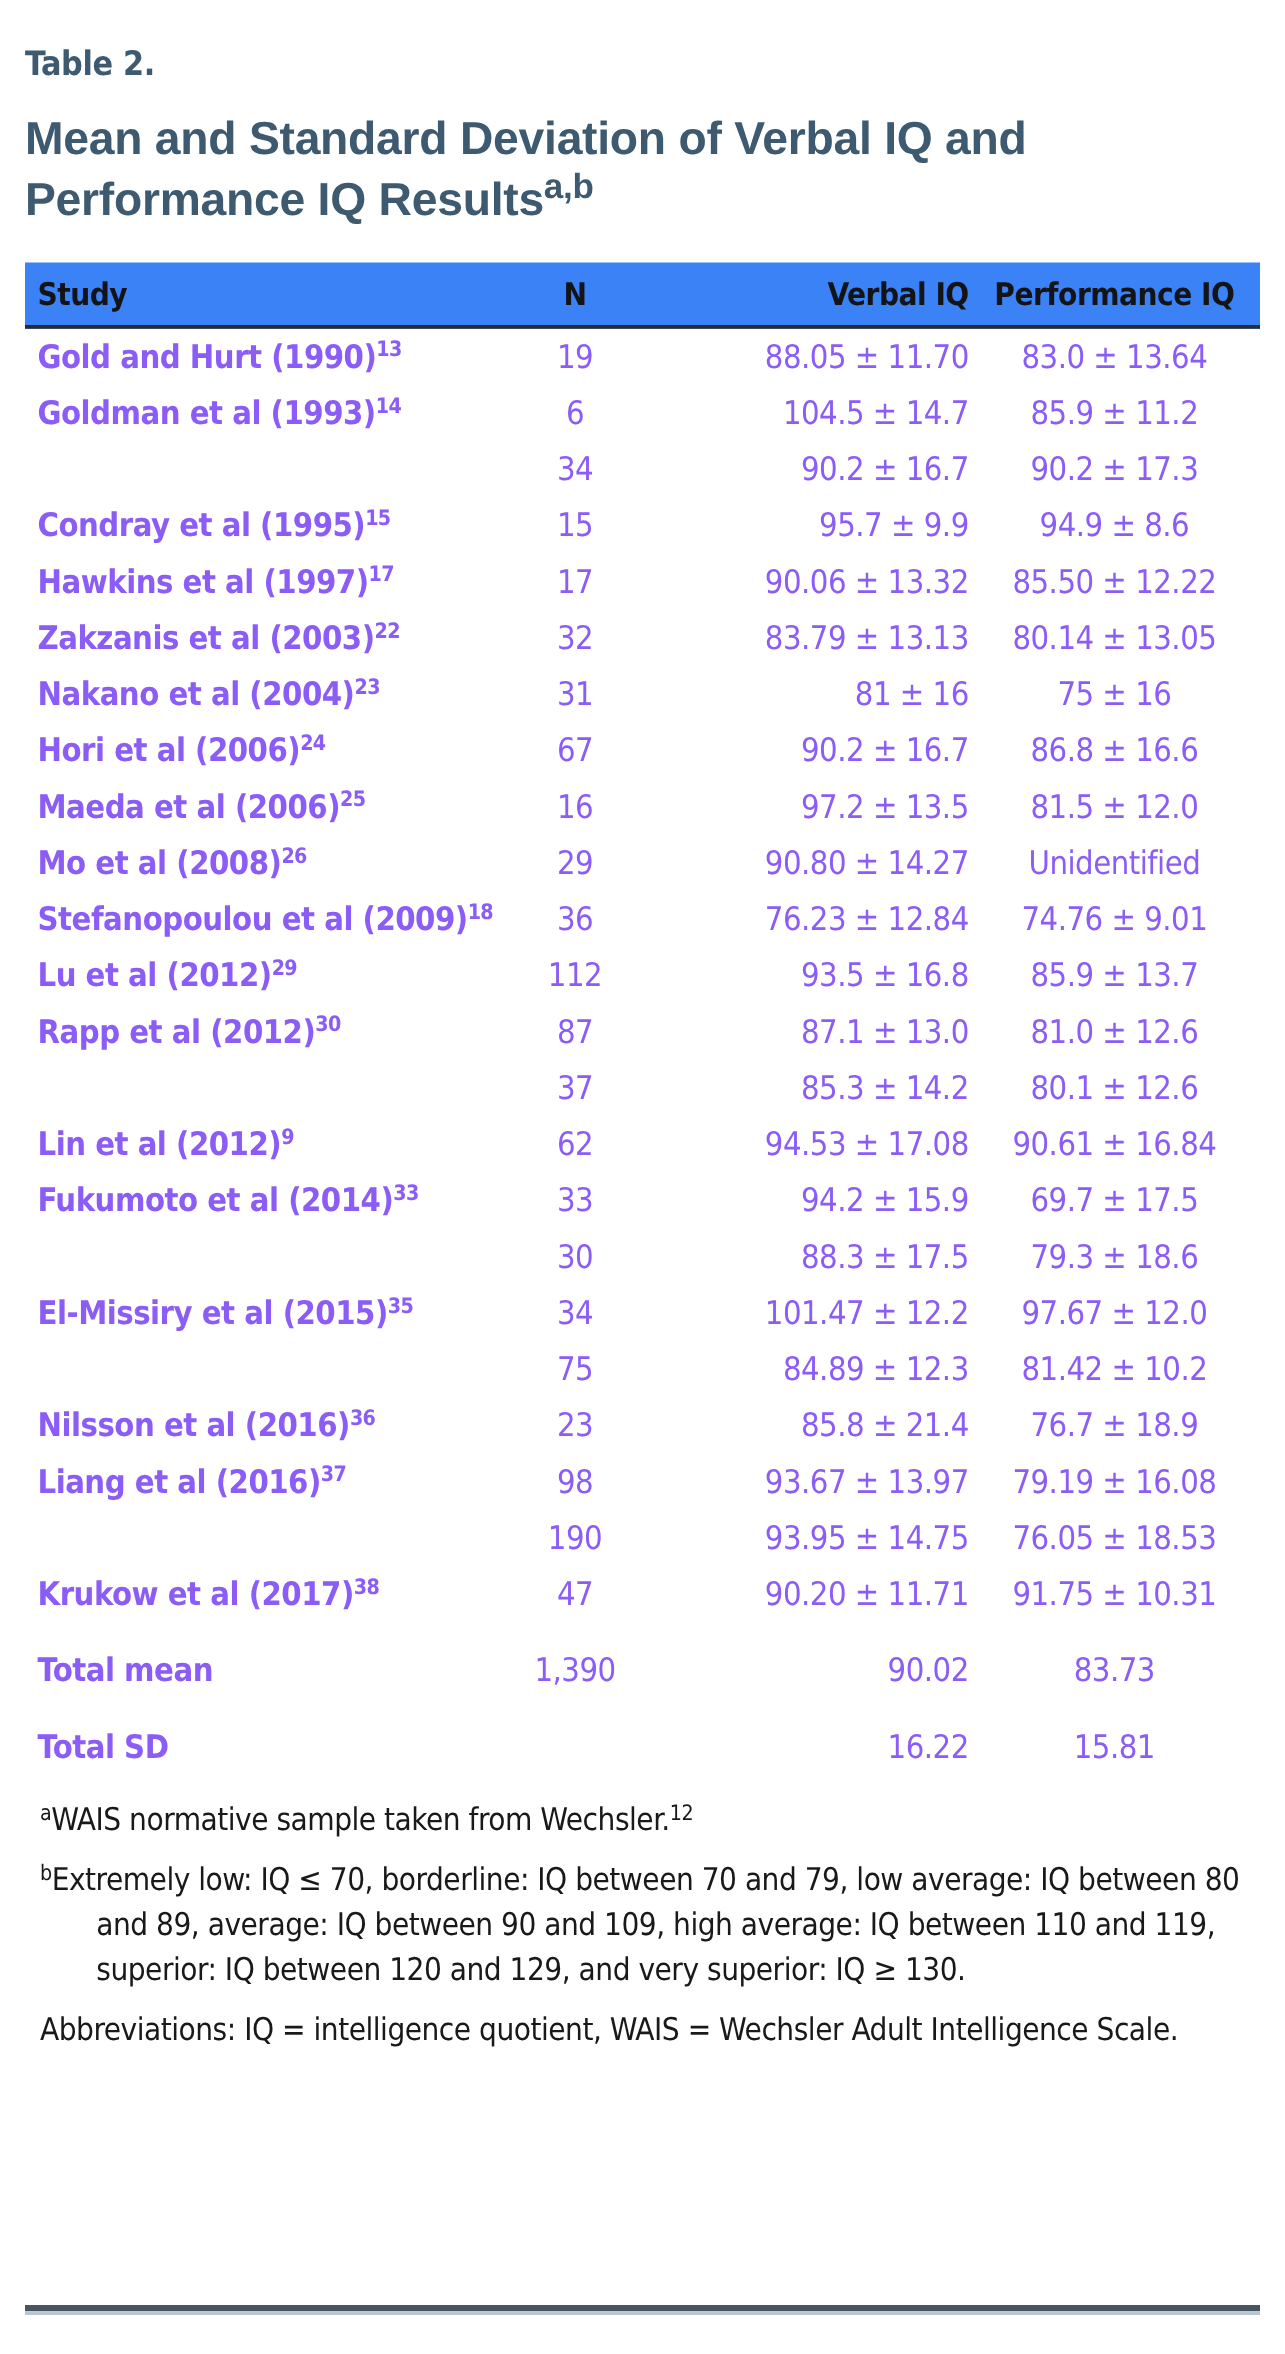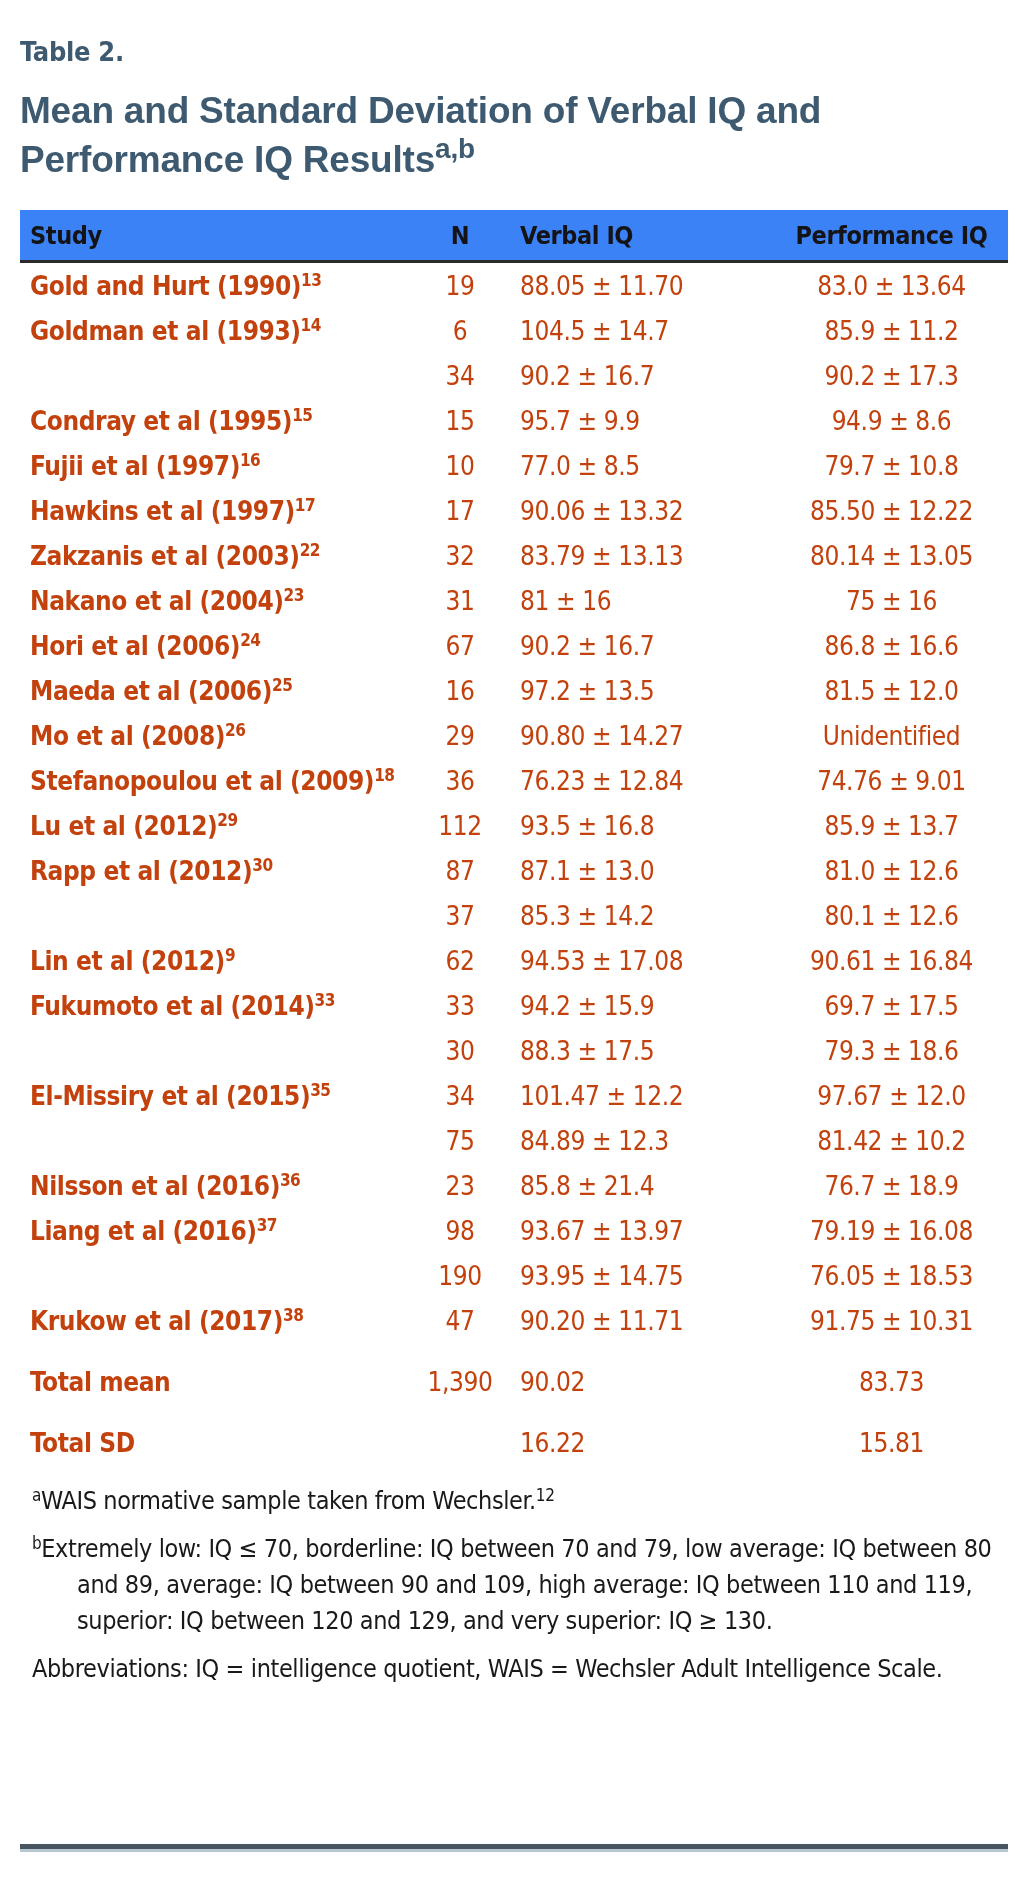--- a/index.html
+++ b/index.html
@@ -58,33 +58,33 @@
     border-bottom: 3px solid #2a2a2c;
     font-weight: 700;
     font-size: 25px;
     color: #141416;
   }
   .row {
     display: flex;
     align-items: center;
     height: 45px;
     font-size: 26px;
-    color: #c2410c;
+    color: #8b5cf6;
   }
   .row.gap { margin-top: 0; }
   .row.total { margin-top: 16px; }
   .c { box-sizing: border-box; }
   .c.study {
     flex: 0 0 380px;
     text-align: left;
     padding-left: 10px;
     white-space: nowrap;
   }
   .c.n     { flex: 0 0 120px; text-align: center; }
-  .c.v     { flex: 0 0 255px; text-align: left; }
+  .c.v     { flex: 0 0 255px; text-align: right; }
   .c.p     { flex: 1 1 auto;  text-align: center; }
   .sname { font-weight: 700; }
   .row.total .sname { font-weight: 700; }
   .sref {
     font-weight: 700;
     font-size: 17px;
     line-height: 0;
     vertical-align: 9px;
     letter-spacing: -0.5px;
   }
@@ -156,26 +156,20 @@
     <div class="c p">90.2 ± 17.3</div>
   </div>
 
   <div class="row gap">
     <div class="c study"><span class="sname">Condray et al (1995)</span><sup class="sref">15</sup></div>
     <div class="c n">15</div>
     <div class="c v">95.7 ± 9.9</div>
     <div class="c p">94.9 ± 8.6</div>
   </div>
 
-  <div class="row gap">
-    <div class="c study"><span class="sname">Fujii et al (1997)</span><sup class="sref">16</sup></div>
-    <div class="c n">10</div>
-    <div class="c v">77.0 ± 8.5</div>
-    <div class="c p">79.7 ± 10.8</div>
-  </div>
 
   <div class="row gap">
     <div class="c study"><span class="sname">Hawkins et al (1997)</span><sup class="sref">17</sup></div>
     <div class="c n">17</div>
     <div class="c v">90.06 ± 13.32</div>
     <div class="c p">85.50 ± 12.22</div>
   </div>
 
   <div class="row gap">
     <div class="c study"><span class="sname">Zakzanis et al (2003)</span><sup class="sref">22</sup></div>

